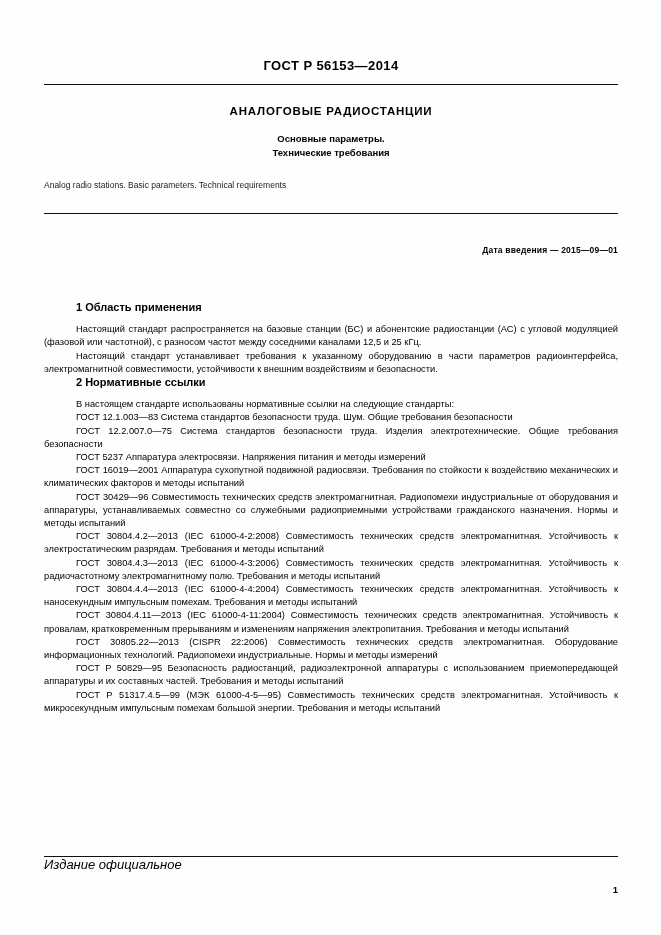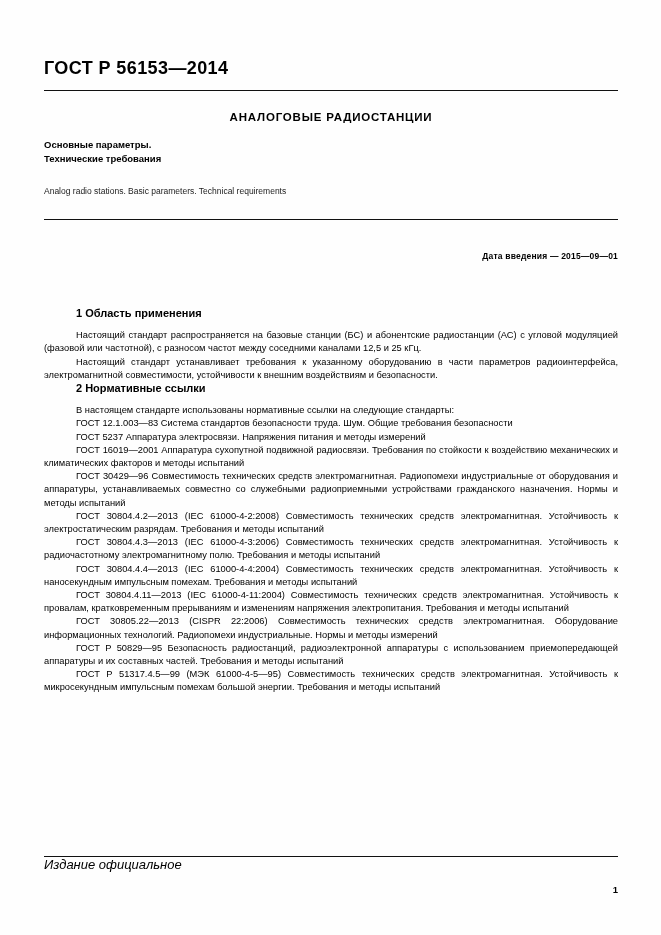--- a/index.html
+++ b/index.html
@@ -25,22 +25,22 @@
   }
   .content {
     position: absolute;
     left: 44px;
     top: 0;
     width: 574px;
   }
 
   
   .gost-number {
-    text-align: left;
-    font-size: 18px;
+    text-align: center;
+    font-size: 13px;
     font-weight: bold;
     letter-spacing: 0.4px;
     margin-top: 58px;
   }
   .nat-standard {
     text-align: center;
     font-size: 10.5px;
     font-weight: bold;
     letter-spacing: 3.0px;
     margin-top: 26px;
@@ -54,21 +54,21 @@
     margin-top: 11px;
   }
   .title-main {
     text-align: center;
     font-size: 11.5px;
     font-weight: bold;
     letter-spacing: 0.8px;
     margin-top: 20px;
   }
   .title-sub {
-    text-align: left;
+    text-align: center;
     font-size: 9.5px;
     font-weight: bold;
     margin-top: 15px;
     line-height: 14px;
   }
   .title-en {
     text-align: left;
     font-size: 8.5px;
     margin-top: 20px;
     color: #222;
@@ -161,20 +161,21 @@
 
       <h2 class="section">1  Область применения</h2>
       <p class="para">Настоящий стандарт распространяется на базовые станции (БС) и абонентские радиостанции (АС) с угловой модуляцией (фазовой или частотной), с разносом частот между соседними каналами 12,5 и 25 кГц.</p>
       <p class="para">Настоящий стандарт устанавливает требования к указанному оборудованию в части параметров радиоинтерфейса, электромагнитной совместимости, устойчивости к внешним воздействиям и безопасности.</p>
 
       <h2 class="section section-2">2 Нормативные ссылки</h2>
       <p class="para">В настоящем стандарте использованы нормативные ссылки на следующие стандарты:</p>
 
       <div class="ref-list">
         <p>ГОСТ  12.1.003—83  Система стандартов безопасности труда. Шум. Общие требования безопасности</p>
+        <p>ГОСТ  12.2.007.0—75  Система стандартов безопасности труда. Изделия электротехнические. Общие требования безопасности</p>
         <p>ГОСТ 5237  Аппаратура электросвязи. Напряжения питания и методы измерений</p>
         <p>ГОСТ  16019—2001  Аппаратура сухопутной подвижной радиосвязи. Требования по стойкости к воздействию механических и климатических факторов и методы испытаний</p>
         <p>ГОСТ  30429—96  Совместимость  технических  средств  электромагнитная.  Радиопомехи  индустриальные от оборудования и аппаратуры, устанавливаемых совместно со служебными радиоприемными устройствами гражданского назначения. Нормы и методы испытаний</p>
         <p>ГОСТ  30804.4.2—2013  (IEC 61000-4-2:2008) Совместимость технических средств электромагнитная. Устойчивость к электростатическим разрядам. Требования и методы испытаний</p>
         <p>ГОСТ  30804.4.3—2013  (IEC 61000-4-3:2006) Совместимость технических средств электромагнитная. Устойчивость к радиочастотному электромагнитному полю. Требования и методы испытаний</p>
         <p>ГОСТ  30804.4.4—2013  (IEC 61000-4-4:2004) Совместимость технических средств электромагнитная. Устойчивость к наносекундным импульсным помехам. Требования и методы испытаний</p>
         <p>ГОСТ  30804.4.11—2013  (IEC 61000-4-11:2004) Совместимость технических средств электромагнитная. Устойчивость к провалам, кратковременным прерываниям и изменениям напряжения электропитания. Требования и методы испытаний</p>
         <p>ГОСТ  30805.22—2013  (CISPR  22:2006)  Совместимость  технических  средств  электромагнитная. Оборудование информационных технологий. Радиопомехи индустриальные. Нормы и методы измерений</p>
         <p>ГОСТ  Р  50829—95  Безопасность радиостанций, радиоэлектронной аппаратуры с использованием приемопередающей аппаратуры и их составных частей. Требования и методы испытаний</p>
         <p>ГОСТ  Р  51317.4.5—99  (МЭК 61000-4-5—95)  Совместимость  технических  средств  электромагнитная. Устойчивость к микросекундным импульсным помехам большой энергии. Требования и методы испытаний</p>

